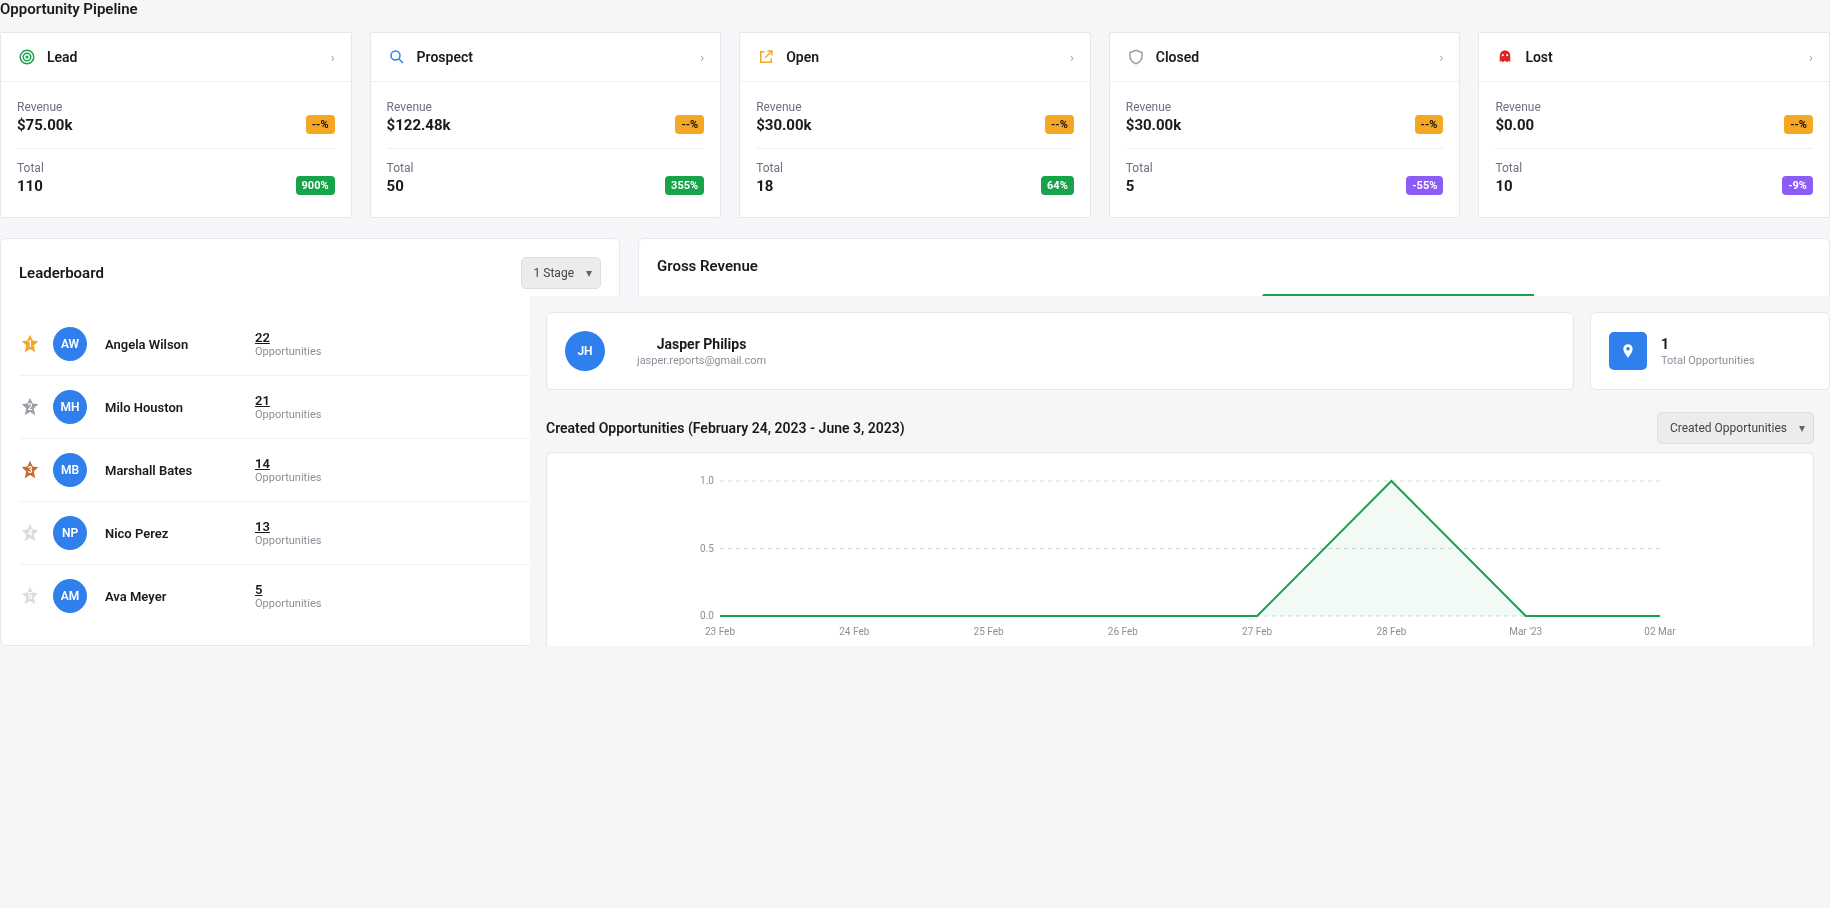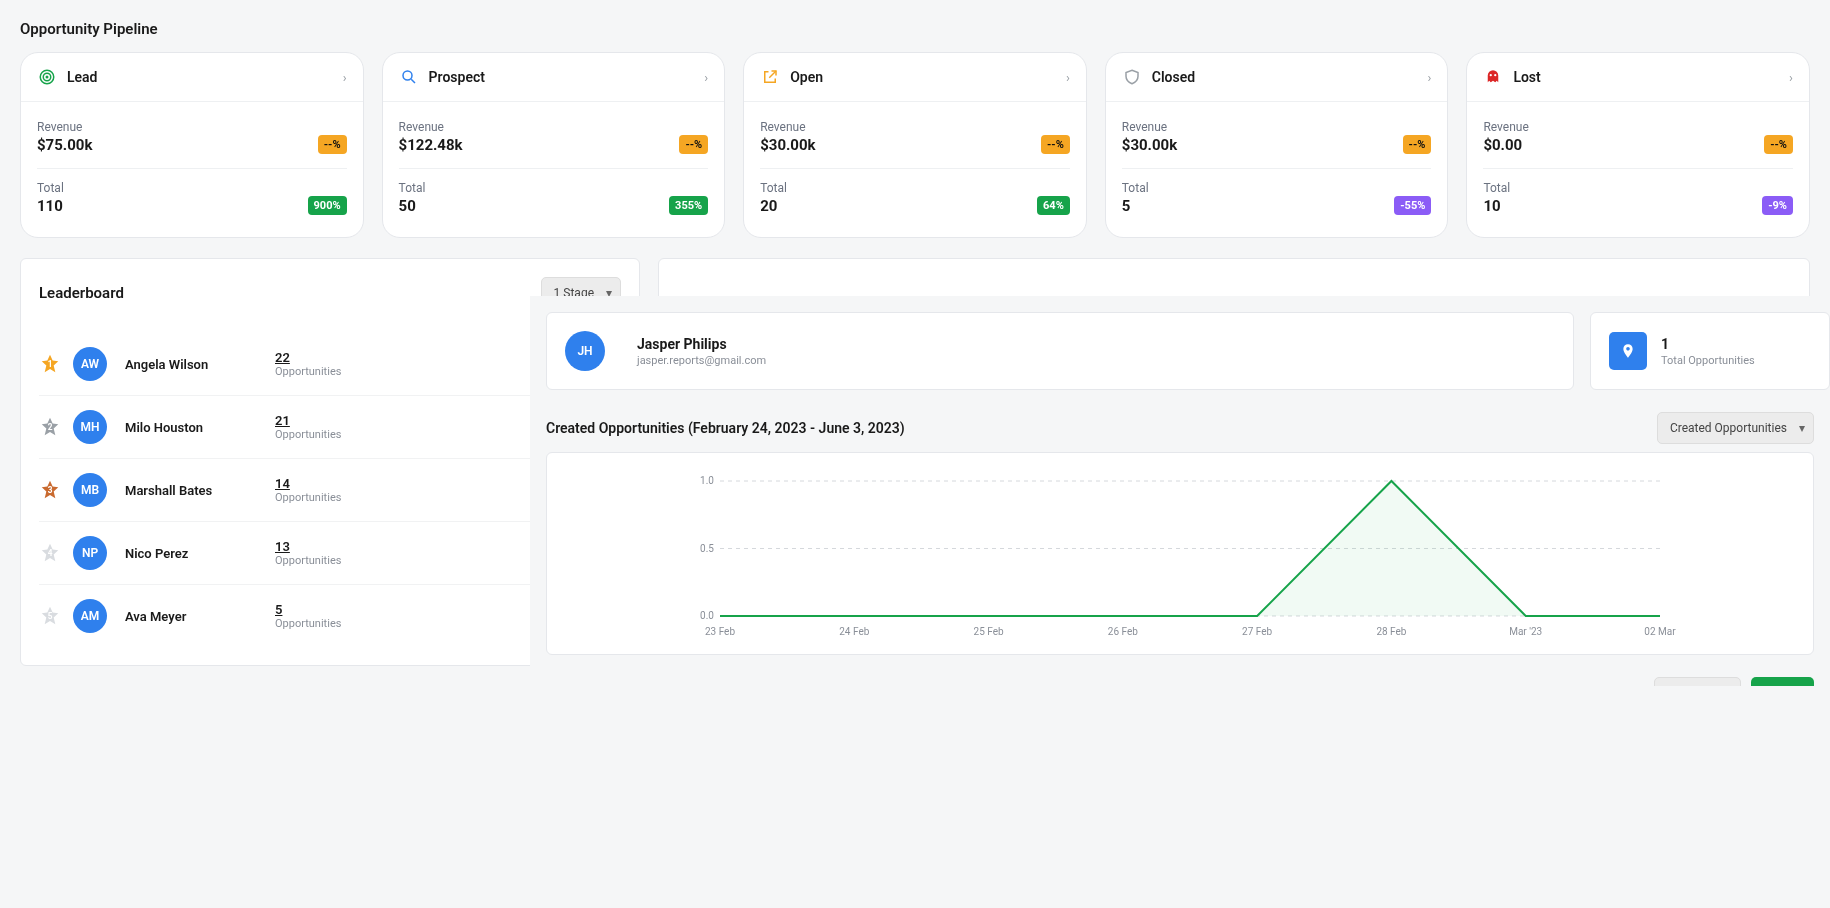--- a/index.html
+++ b/index.html
@@ -1,20 +1,20 @@
 <!DOCTYPE html>
 <html><head>
 <meta charset="utf-8">
 <style>
 * { margin: 0; padding: 0; box-sizing: border-box; font-family: -apple-system, BlinkMacSystemFont, "Segoe UI", Roboto, sans-serif; }
 body { background: #f5f6f7; color: #1a1a1a; font-size: 13px; }
-.page { padding: 20px; width: 1830px; position: relative; }
+.page { padding: 0; width: 1830px; position: relative; }
 .section-title { font-size: 15px; font-weight: 600; margin-bottom: 14px; }
 .pipeline-row { display: flex; gap: 18px; margin-bottom: 20px; }
-.pipeline-card { flex: 1; background: #fff; border: 1px solid #e5e7eb; border-radius: 18px; }
+.pipeline-card { flex: 1; background: #fff; border: 1px solid #e5e7eb; border-radius: 2px; }
 .pipeline-head { display: flex; align-items: center; padding: 14px 16px; border-bottom: 1px solid #eef0f2; }
 .pipeline-icon { width: 20px; height: 20px; margin-right: 10px; display: flex; align-items: center; justify-content: center; }
 .pipeline-name { font-weight: 600; font-size: 14px; flex: 1; }
 .chev { color: #9aa0a6; }
 .pipeline-body { padding: 10px 16px 14px; }
 .metric { display: flex; align-items: flex-end; justify-content: space-between; padding: 8px 0; }
 .metric + .metric { border-top: 1px solid #eef0f2; margin-top: 6px; padding-top: 12px;}
 .metric-label { font-size: 12px; color: #6b7280; }
 .metric-value { font-size: 15px; font-weight: 700; margin-top: 2px; }
 .badge { font-size: 11px; font-weight: 700; padding: 3px 6px; border-radius: 4px; color: #fff; }
@@ -36,21 +36,21 @@
 .leader-ops .n { font-size: 13px; font-weight: 600; text-decoration: underline; }
 .leader-ops .t { font-size: 11px; color: #8a8f98; }
 .leader-rev { text-align: right; }
 .leader-rev .n { font-size: 13px; font-weight: 600; }
 .leader-rev .t { font-size: 11px; color: #8a8f98; }
 .gross-card { flex: 1; }
 .gross-card h3 { font-size: 15px; font-weight: 600; }
 .overlay { position: absolute; top: 296px; left: 530px; width: 1300px; background: #f5f6f7; padding: 16px 0 0 16px; }
 .profile-row { display: flex; gap: 16px; margin-bottom: 22px; }
 .profile-card { background: #fff; border: 1px solid #e5e7eb; border-radius: 6px; padding: 18px; display: flex; align-items: center; gap: 14px; }
-.profile-main { flex: 1; }
+.profile-main { flex: 1; text-align: center; }
 .stat-card { width: 240px; }
 .icon-box { width: 38px; height: 38px; border-radius: 5px; background: #2f80ed; color: #fff; display: flex; align-items: center; justify-content: center; }
 .pname { font-size: 14px; font-weight: 700; }
 .pemail { font-size: 11px; color: #8a8f98; margin-top: 2px; }
 .stat-n { font-size: 14px; font-weight: 700; }
 .stat-t { font-size: 11px; color: #8a8f98; margin-top: 2px; }
 .chart-head { display: flex; justify-content: space-between; align-items: center; margin-bottom: 8px; }
 .chart-title { font-size: 14px; font-weight: 600; }
 .chart-card { background: #fff; border: 1px solid #e5e7eb; border-radius: 6px; padding: 18px 18px 10px; margin-bottom: 22px; margin-right: 16px; }
 .report-head { display: flex; justify-content: space-between; align-items: center; margin-bottom: 8px; margin-right: 16px;}
@@ -148,21 +148,21 @@
         <div class="metric">
           <div>
             <div class="metric-label">Revenue</div>
             <div class="metric-value">$30.00k</div>
           </div>
           <span class="badge badge-amber">--%</span>
         </div>
         <div class="metric">
           <div>
             <div class="metric-label">Total</div>
-            <div class="metric-value">20</div>
+            <div class="metric-value">18</div>
           </div>
           <span class="badge badge-green">64%</span>
         </div>
       </div>
     </div>
     <div class="pipeline-card">
       <div class="pipeline-head">
         <span class="pipeline-icon">
             <svg width="18" height="18" viewBox="0 0 24 24" fill="none" stroke="#9aa0a6" stroke-width="2">
               <path d="M12 3l8 3v5c0 5-3 8-8 10-5-2-8-5-8-10V6z"></path>
@@ -292,20 +292,21 @@
       <div class="leader-ops">
               <div class="n">5</div>
               <div class="t">Opportunities</div>
             </div>
 
     </div>
         </div>
     </div>
 
     <div class="card gross-card">
+      <h3>Gross Revenue</h3>
       <svg width="100%" height="60" viewBox="0 0 600 60">
         <text x="0" y="48" font-size="10" fill="#8a8f98">$30.00k</text>
         <line x1="50" y1="45" x2="600" y2="45" stroke="#d5d8dc" stroke-dasharray="4 4"></line>
         <polyline points="50,58 300,58 330,20 600,20" fill="none" stroke="#16a34a" stroke-width="2"></polyline>
       </svg>
     </div>
   </div>
 
   <div class="overlay">
     <div class="profile-row">

